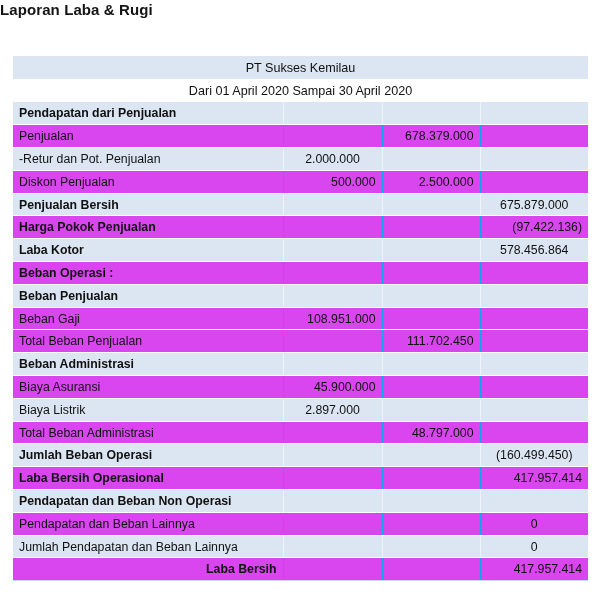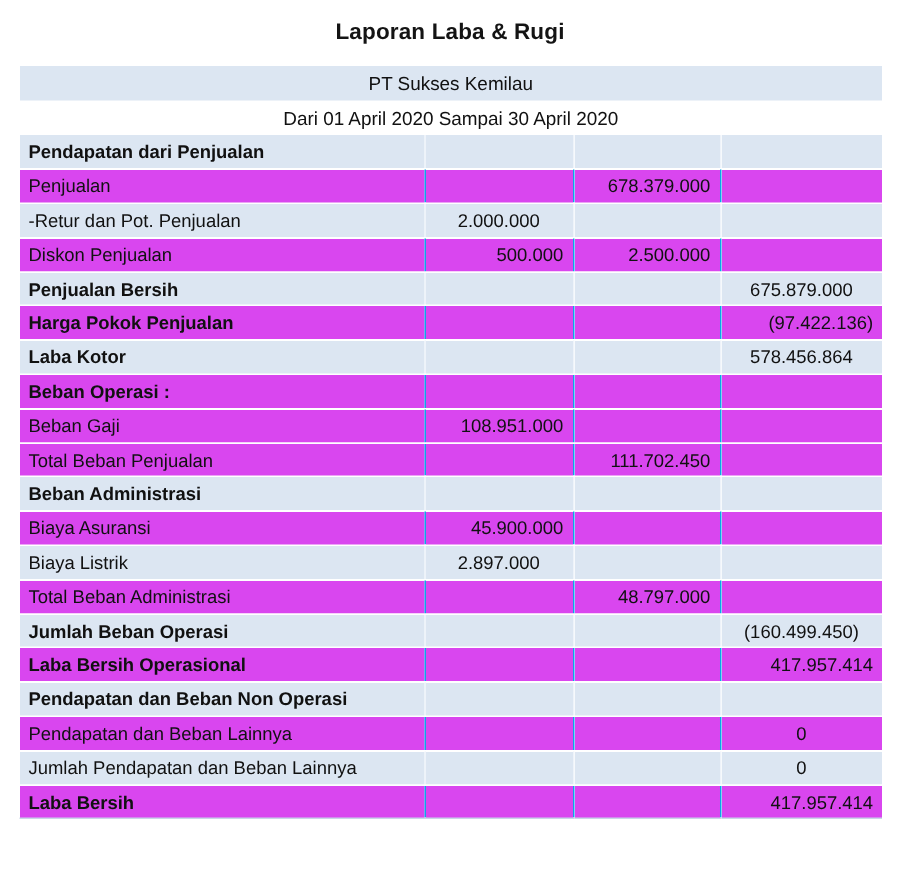--- a/index.html
+++ b/index.html
@@ -14,33 +14,32 @@
     color: #111111;
     overflow: hidden;
   }
   .page {
     width: 600px;
     height: 596px;
     position: relative;
     box-sizing: border-box;
   }
   .report-title {
-    text-align: center;
+    text-align: left;
     font-size: 15px;
     font-weight: bold;
     color: #141414;
     letter-spacing: 0.1px;
-    padding-top: 12px;
     padding-bottom: 0;
     line-height: 20px;
   }
   .table-wrap {
     position: absolute;
     left: 13px;
-    top: 44px;
+    top: 56px;
     width: 575px;
   }
   table.fin {
     border-collapse: collapse;
     table-layout: fixed;
     width: 575px;
     font-size: 12.3px;
   }
   table.fin td {
     height: 22.8px;
@@ -82,20 +81,21 @@
   tr.hdr-sub td { background: #ffffff; }
 
   
   .bold   { font-weight: bold; }
   .ind0   { padding-left: 6px; }
   .ind1   { padding-left: 14px; }
   .ind2   { padding-left: 24px; }
 
   tr.last-row td {
     border-bottom: 1px solid #c9d6e8;
+    text-align: right;
   }
 </style>
 </head>
 <body>
 
 <div class="page">
 
   <div class="report-title">Laporan Laba &amp; Rugi</div>
 
   <div class="table-wrap">
@@ -163,20 +163,26 @@
           <td class="numlast">578.456.864</td>
         </tr>
 
         <tr class="white">
           <td class="bold ind0">Beban Operasi :</td>
           <td class="num"></td>
           <td class="num"></td>
           <td class="numlast"></td>
         </tr>
 
+        <tr class="blue">
+          <td class="bold ind0">Beban Penjualan</td>
+          <td class="num"></td>
+          <td class="num"></td>
+          <td class="numlast"></td>
+        </tr>
 
         <tr class="white">
           <td class="ind0">Beban Gaji</td>
           <td class="num">108.951.000</td>
           <td class="num"></td>
           <td class="numlast"></td>
         </tr>
 
 
         <tr class="white">

